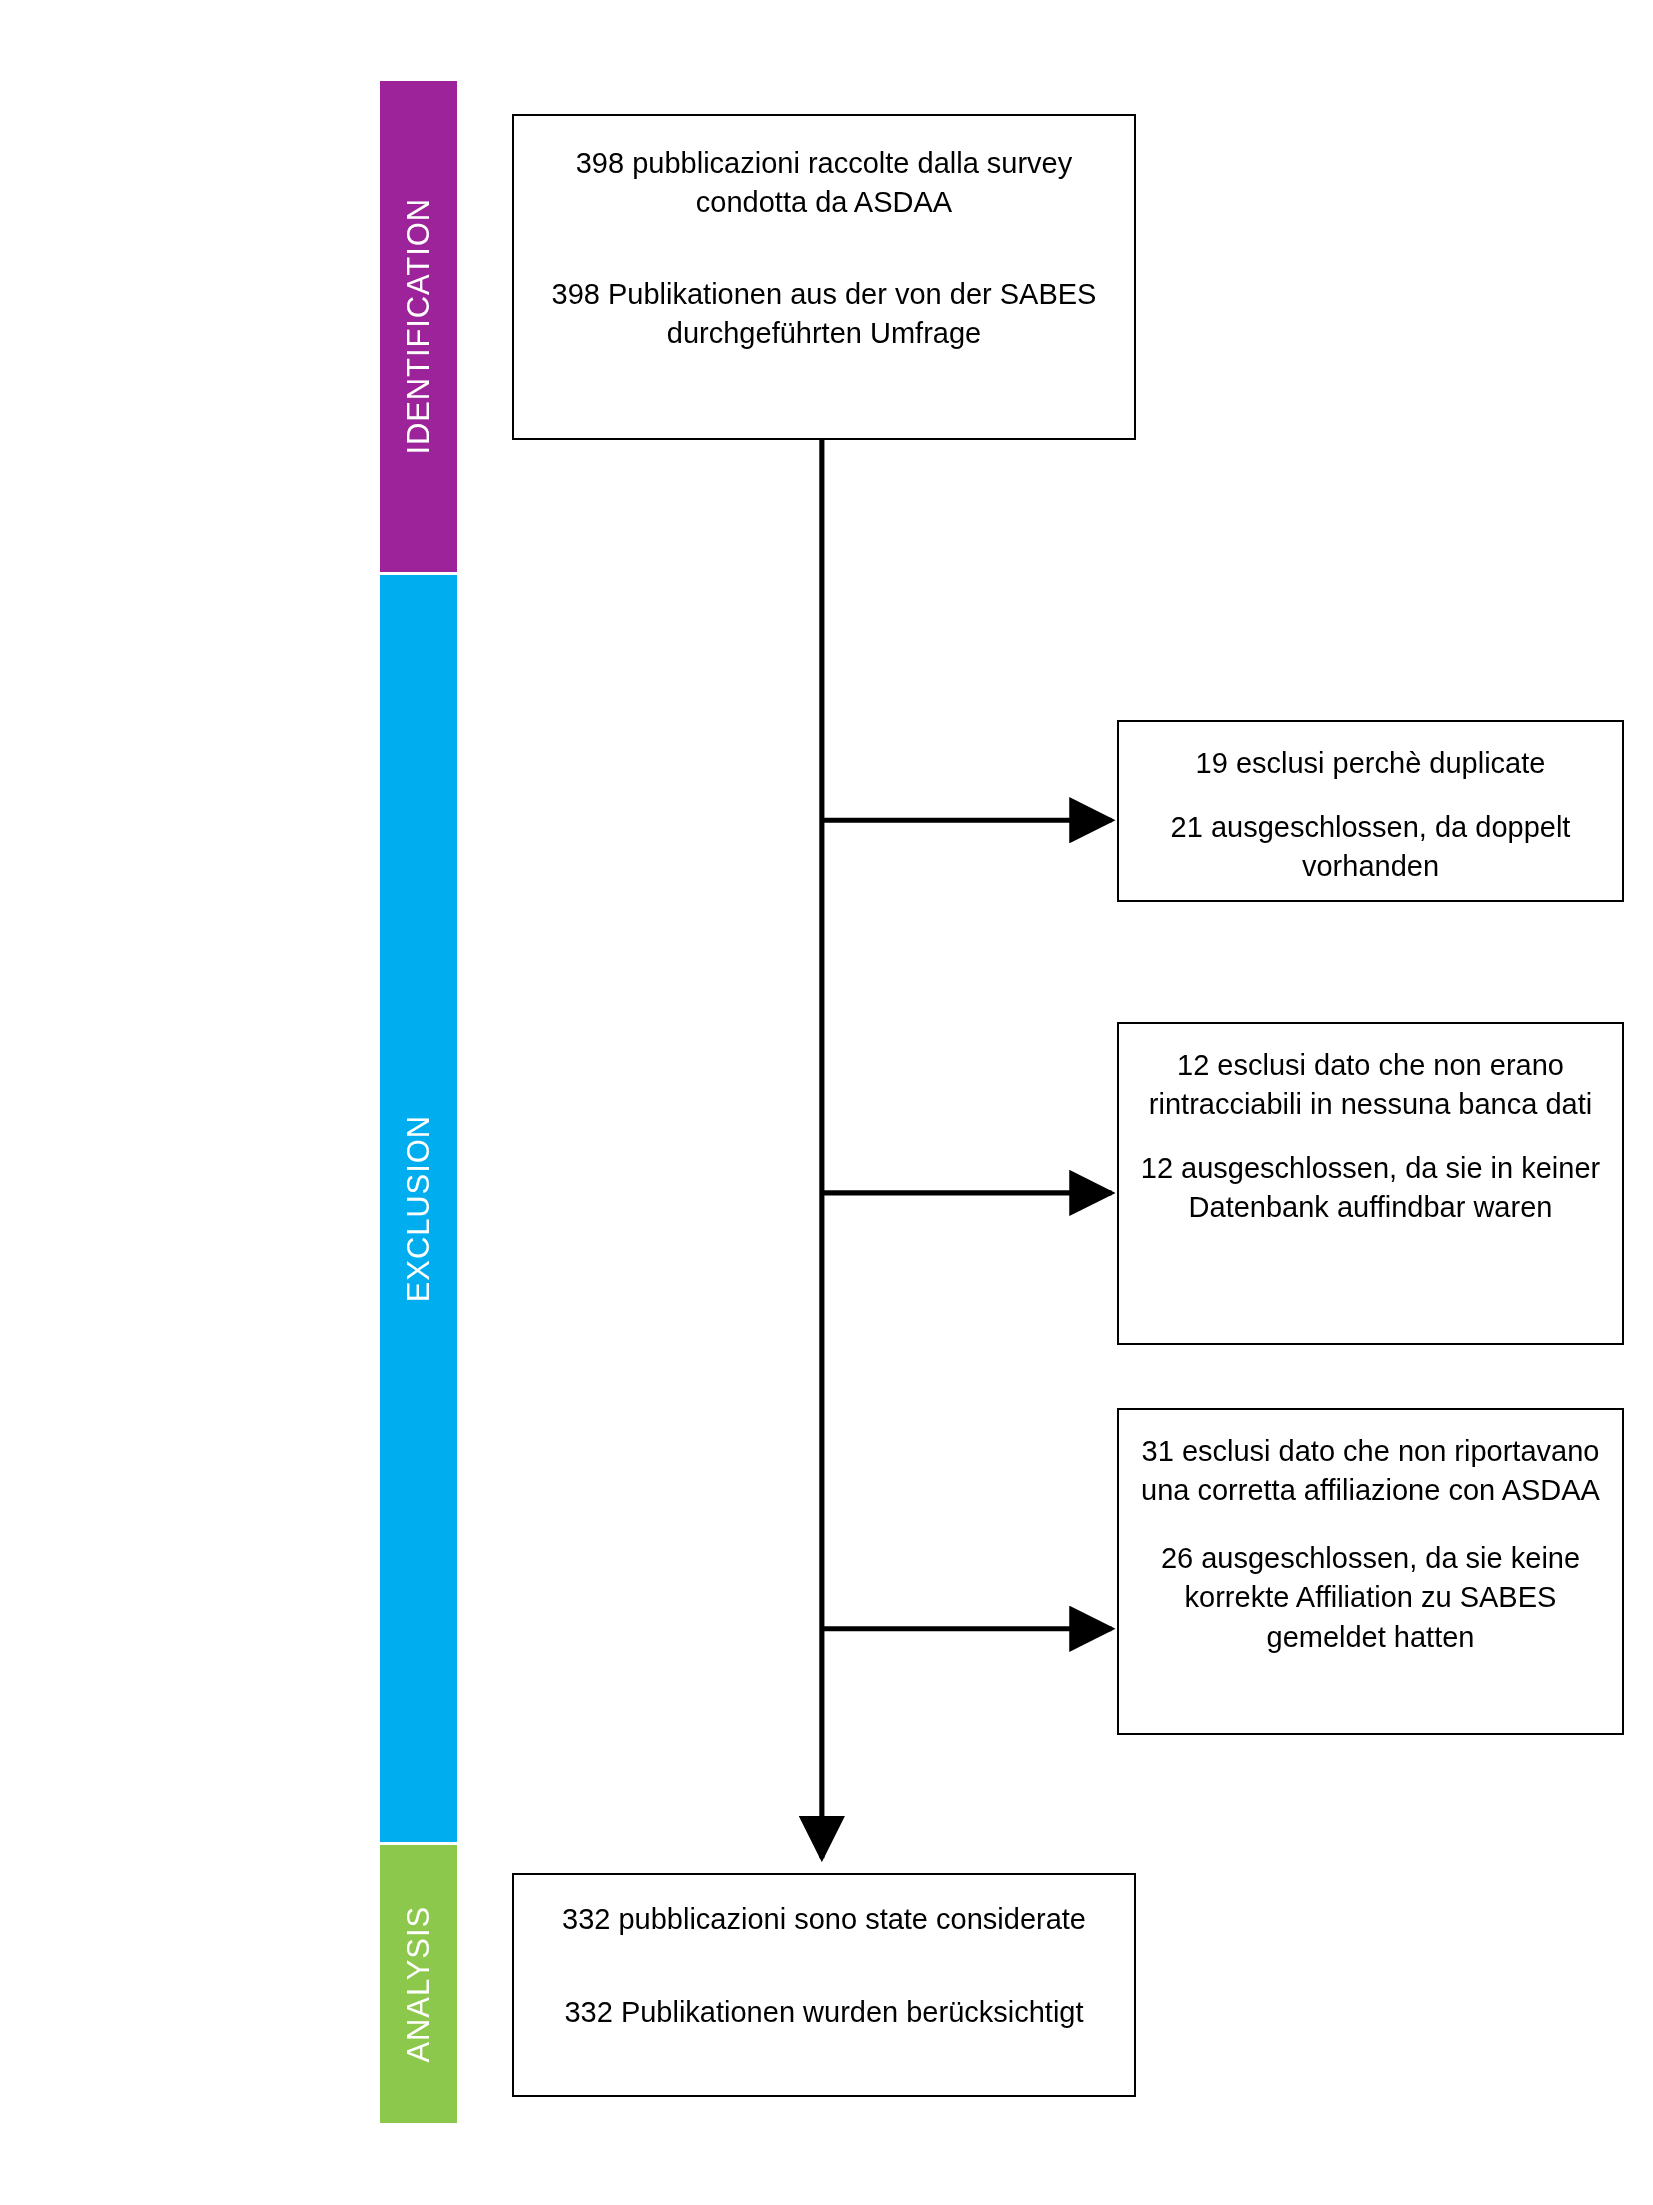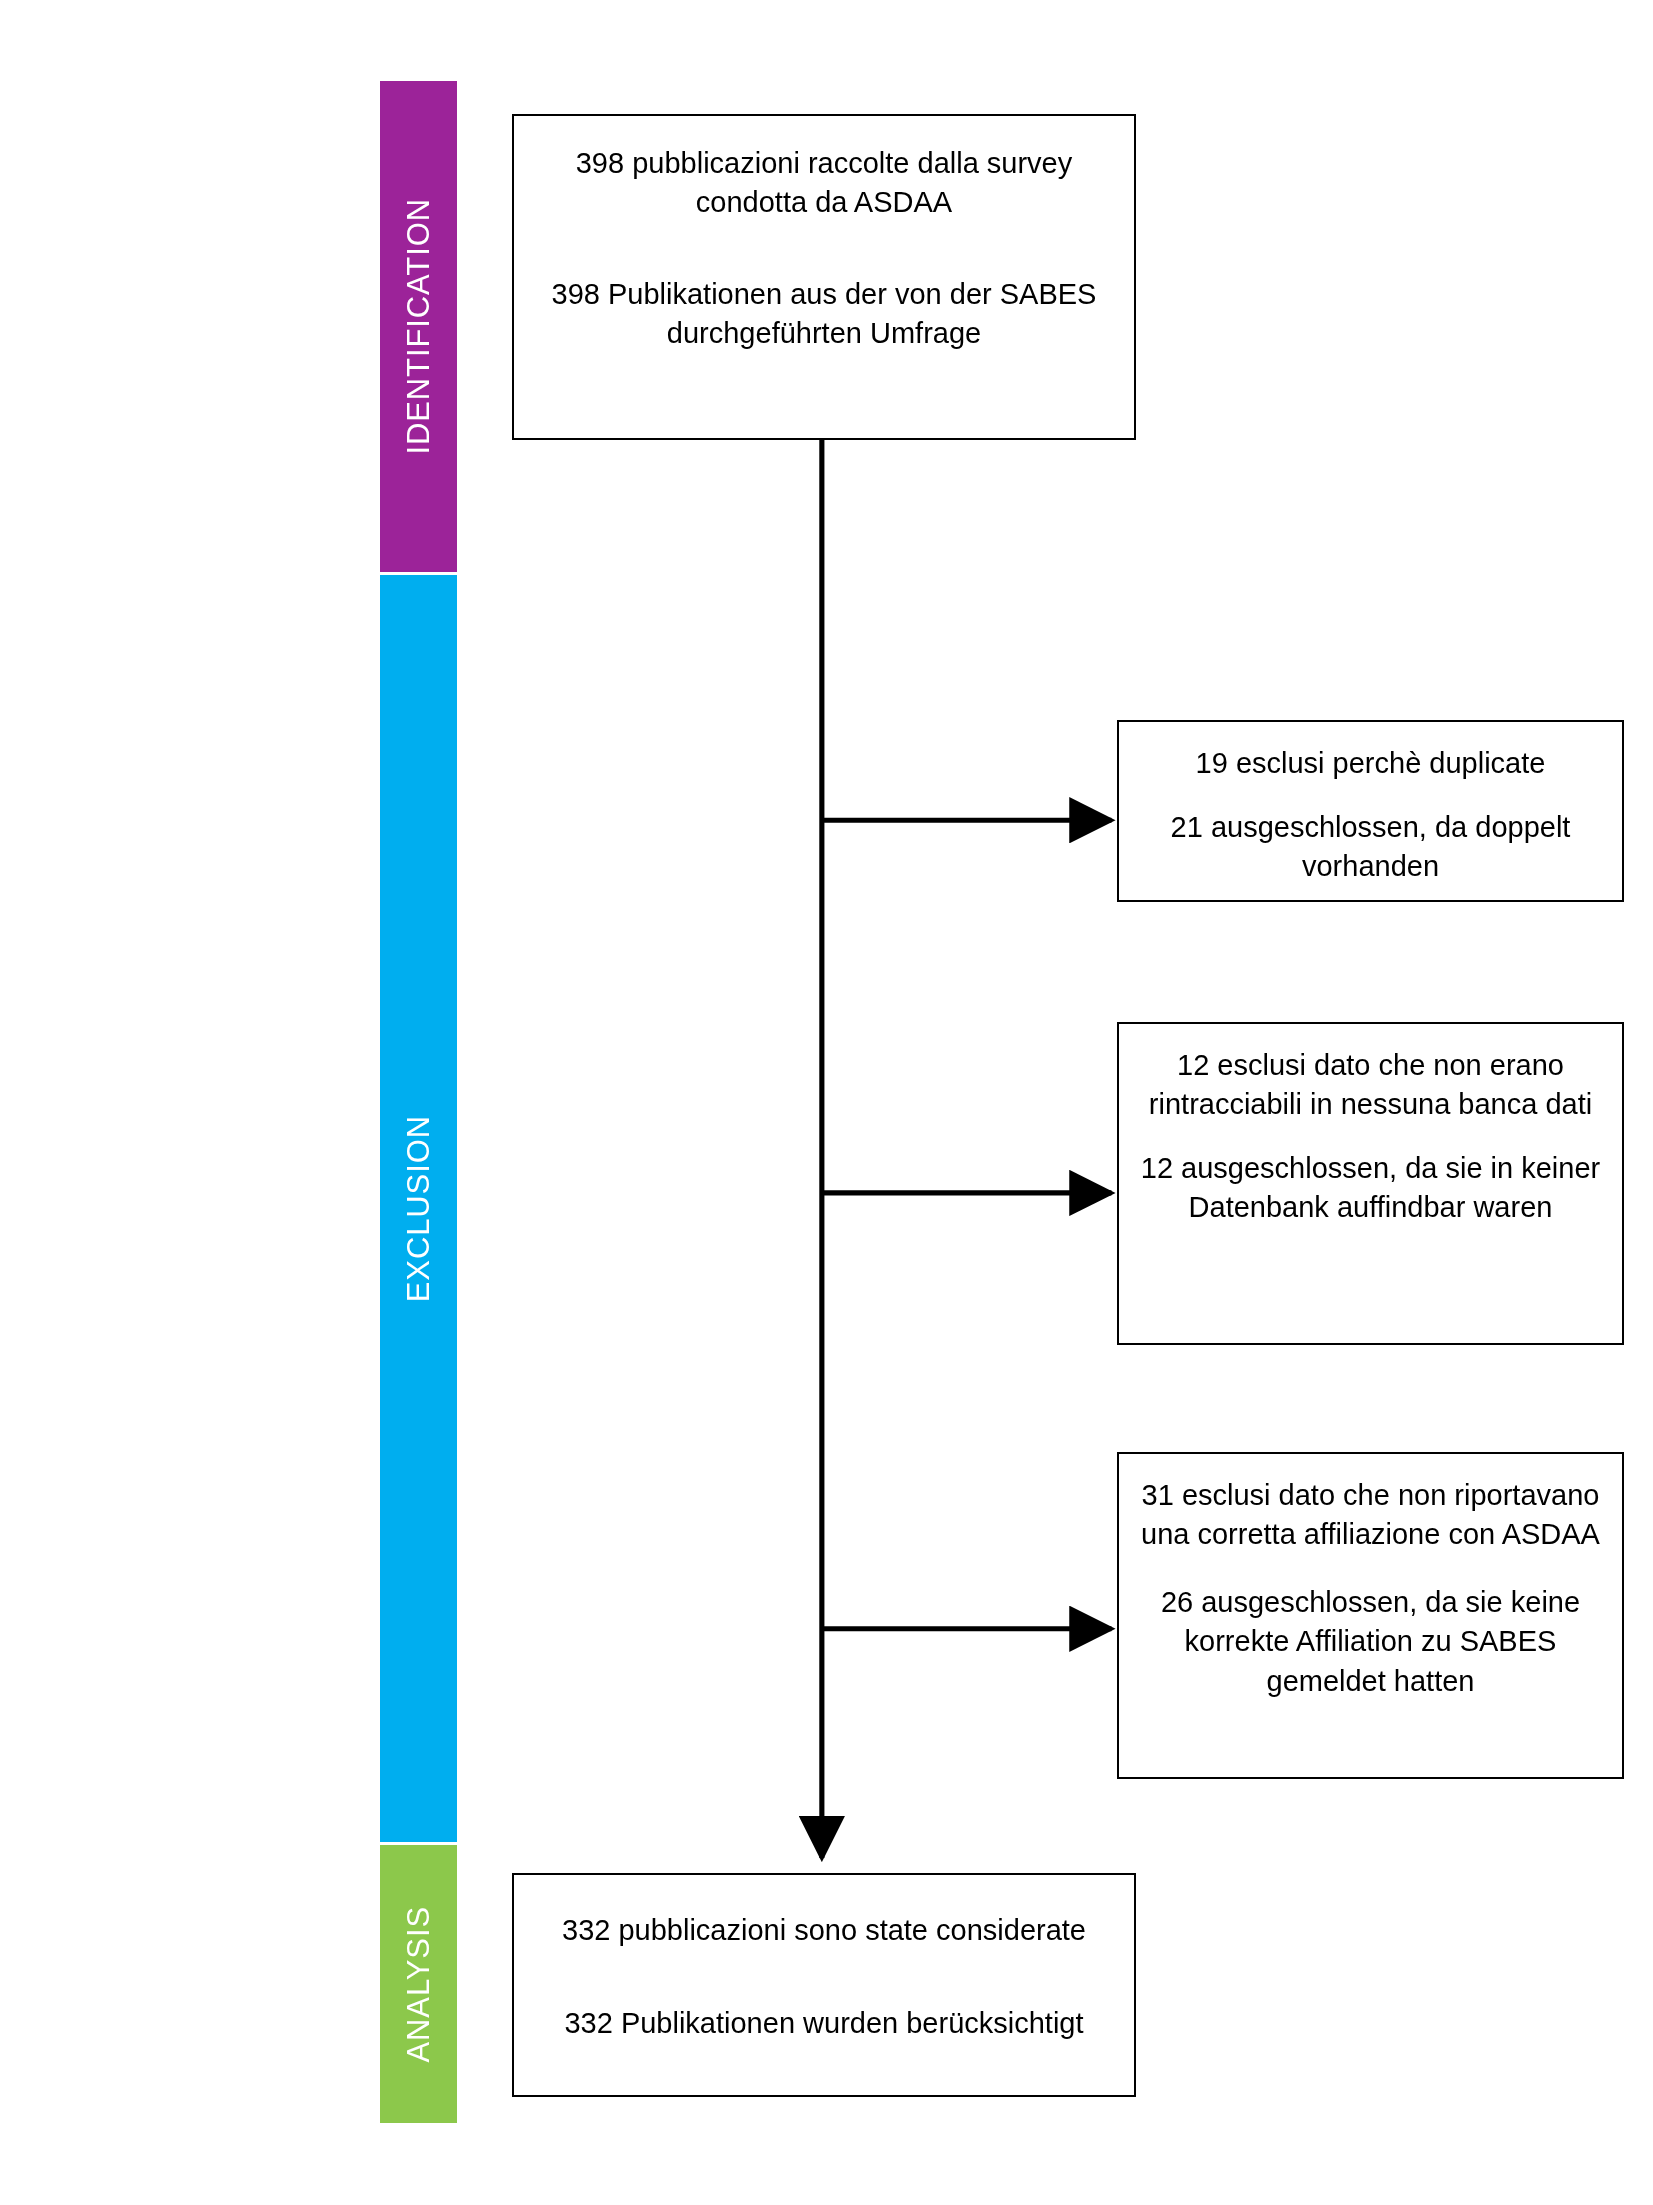--- a/index.html
+++ b/index.html
@@ -77,30 +77,30 @@
   #box-excl-duplicates .lang-de { margin-top: 25px; }
 
   #box-excl-notfound {
     left: 1117px; top: 1022px;
     width: 507px; height: 323px;
     padding-top: 22px;
   }
   #box-excl-notfound .lang-de { margin-top: 25px; }
 
   #box-excl-affiliation {
-    left: 1117px; top: 1452px;
+    left: 1117px; top: 1408px;
     width: 507px; height: 327px;
     padding-top: 22px;
   }
   #box-excl-affiliation .lang-de { margin-top: 29px; }
 
   #box-analysis {
     left: 512px; top: 1873px;
     width: 624px; height: 224px;
-    padding-top: 36px;
+    padding-top: 25px;
   }
   #box-analysis .lang-de { margin-top: 54px; }
 
   
   #connectors {
     position: absolute;
     left: 0; top: 0;
     width: 1654px; height: 2205px;
     pointer-events: none;
   }

